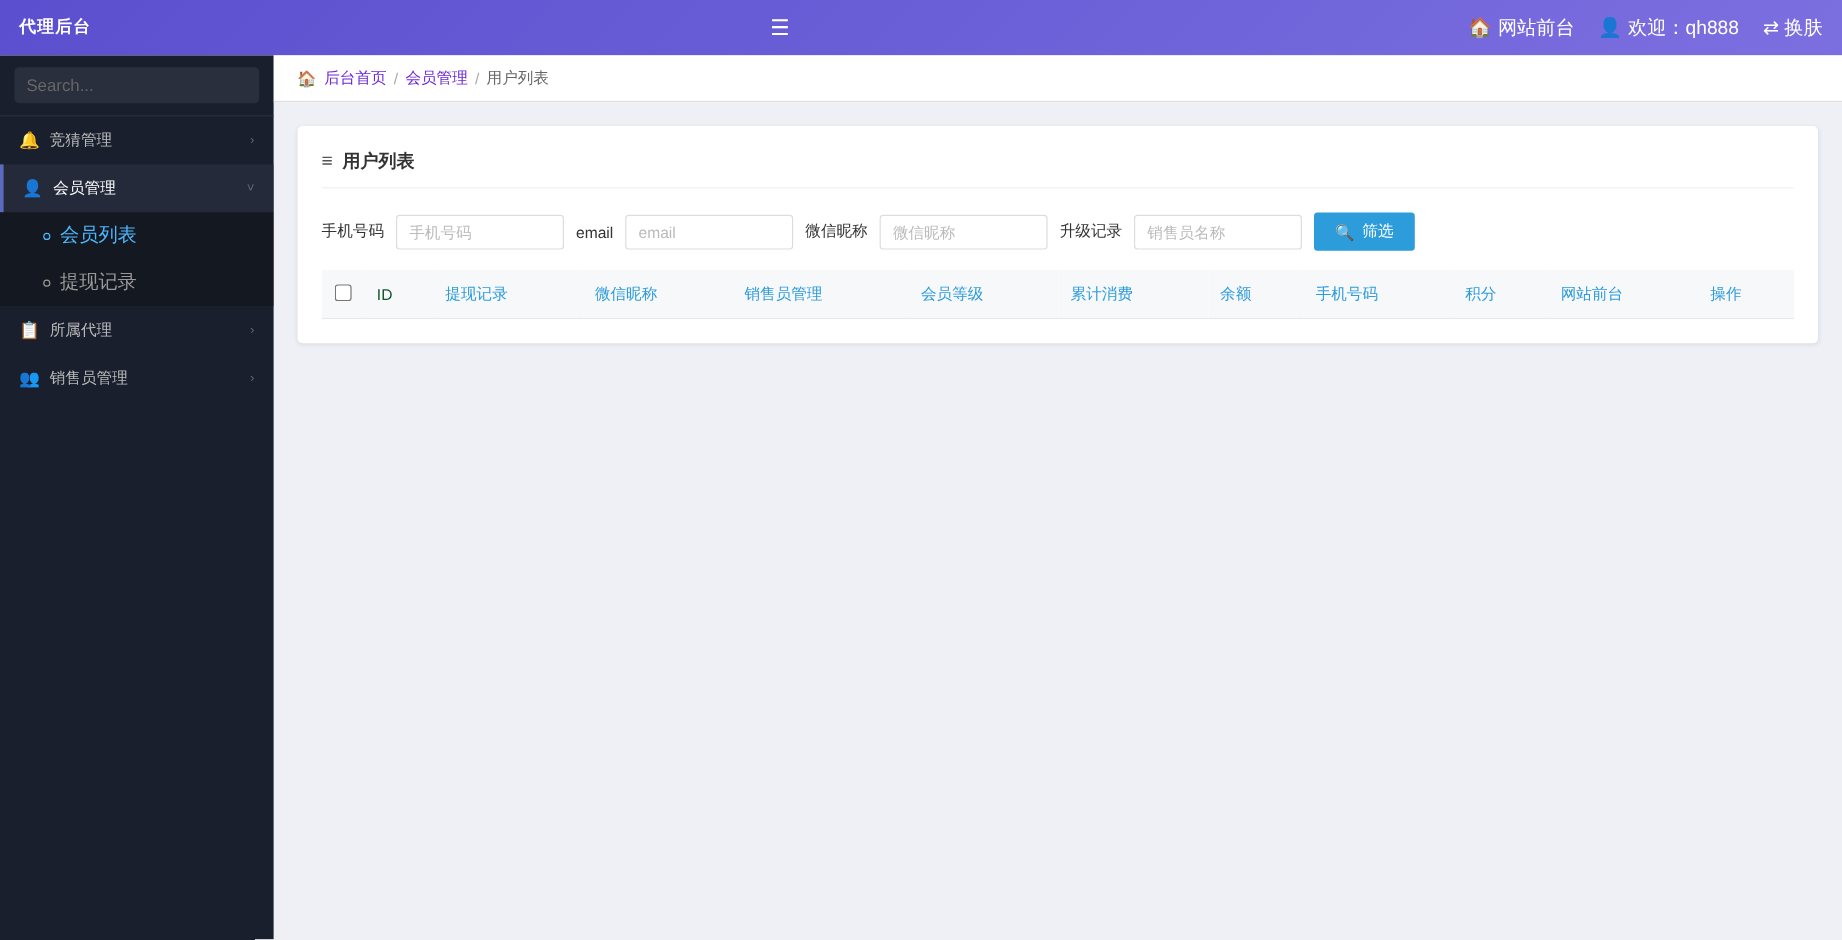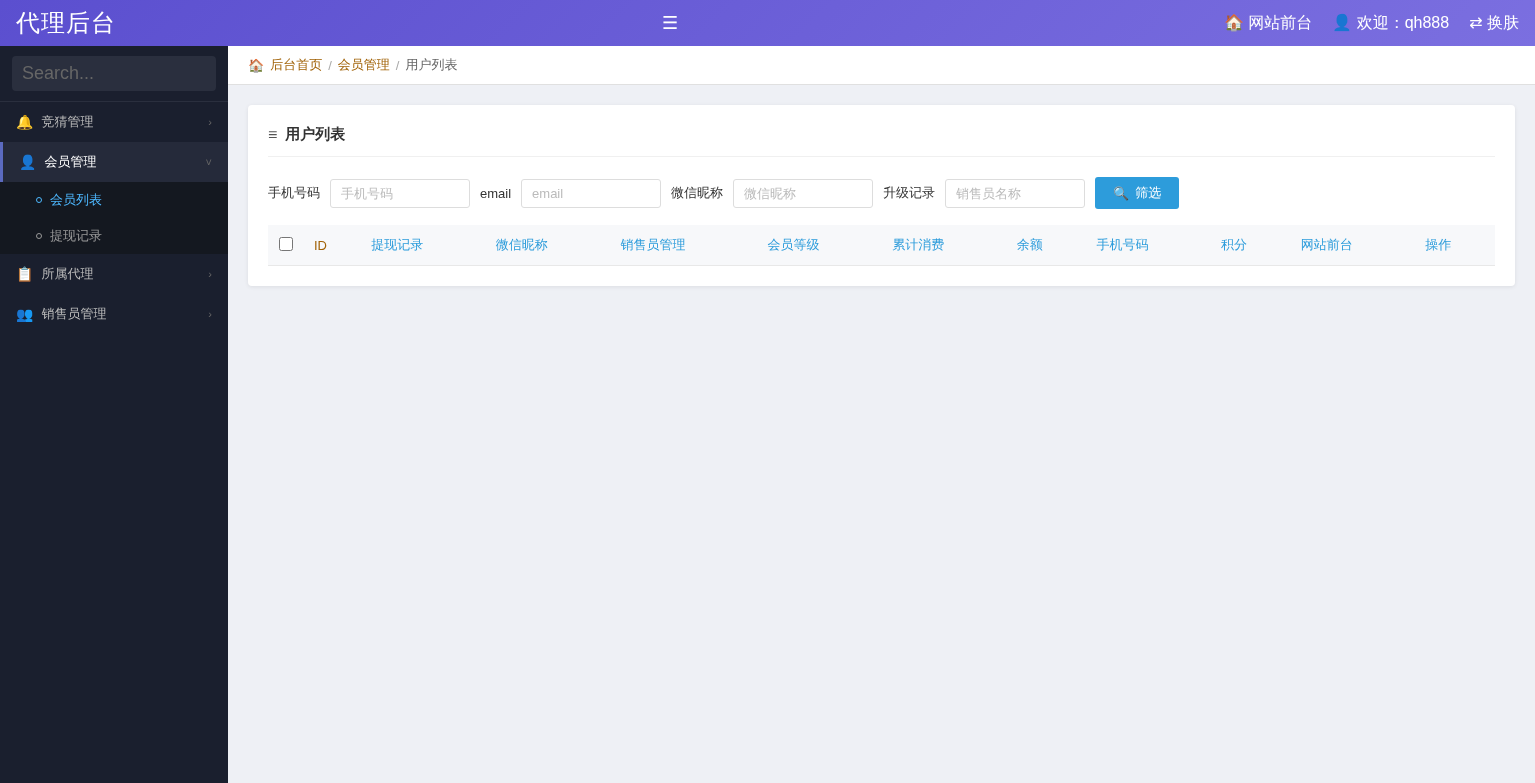--- a/index.html
+++ b/index.html
@@ -10,22 +10,22 @@
       background: linear-gradient(135deg, #5b4fcf 0%, #7b6fe0 100%);
       height: 46px;
       display: flex;
       align-items: center;
       justify-content: space-between;
       padding: 0 16px;
       flex-shrink: 0;
     }
     .header-logo {
       color: #fff;
-      font-size: 24px;
-      font-weight: normal;
+      font-size: 14px;
+      font-weight: bold;
       letter-spacing: 1px;
     }
     .header-menu-toggle {
       color: #fff;
       font-size: 18px;
       cursor: pointer;
       padding: 4px 8px;
     }
     .header-right {
       display: flex;
@@ -68,21 +68,21 @@
       border-radius: 4px;
       overflow: hidden;
     }
     .sidebar-search-inner input {
       background: transparent;
       border: none;
       outline: none;
       color: #aaa;
       padding: 7px 10px;
       flex: 1;
-      font-size: 18px;
+      font-size: 14px;
     }
     .sidebar-search-inner input::placeholder { color: #666; }
     .sidebar-search-btn {
       background: transparent;
       border: none;
       color: #888;
       padding: 7px 10px;
       cursor: pointer;
       font-size: 14px;
     }
@@ -102,21 +102,21 @@
     .nav-icon { font-size: 14px; }
     .nav-chevron { font-size: 11px; color: #666; }
 
     .sub-nav { background: #141820; }
     .sub-nav-item {
       display: flex;
       align-items: center;
       padding: 9px 16px 9px 36px;
       color: #999;
       cursor: pointer;
-      font-size: 13px;
+      font-size: 16px;
       gap: 8px;
     }
     .sub-nav-item.active { color: #4db8ff; }
     .sub-nav-dot { width: 6px; height: 6px; border-radius: 50%; border: 1px solid currentColor; display: inline-block; }
 
     
     .content-area {
       flex: 1;
       display: flex;
       flex-direction: column;
@@ -126,21 +126,21 @@
       background: #fff;
       padding: 10px 20px;
       border-bottom: 1px solid #e0e0e0;
       display: flex;
       align-items: center;
       gap: 6px;
       font-size: 13px;
       color: #666;
       flex-shrink: 0;
     }
-    .breadcrumb-bar a { color: #a16207; text-decoration: none; }
+    .breadcrumb-bar a { color: #6d28d9; text-decoration: none; }
     .breadcrumb-sep { color: #aaa; }
 
     .page-content {
       flex: 1;
       padding: 20px;
       overflow-y: auto;
     }
 
     .card {
       background: #fff;
@@ -212,21 +212,21 @@
       border-bottom: 1px solid #e8e8e8;
     }
     thead th {
       padding: 11px 10px;
       text-align: left;
       color: #2d9cdb;
       font-weight: 500;
       white-space: nowrap;
     }
     thead th:first-child { width: 36px; text-align: center; }
-    thead th:nth-child(2) { color: #a16207; }
+    thead th:nth-child(2) { color: #14532d; }
     .cb-col { text-align: center; }
 
     
     input[type="checkbox"] {
       width: 14px; height: 14px; cursor: pointer;
     }
   </style>
 </head>
 <body>
 

